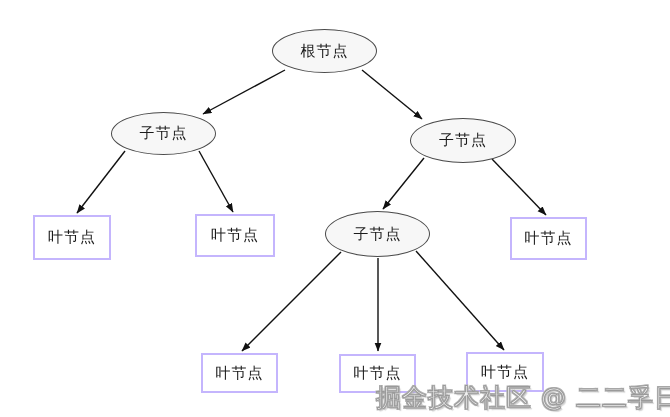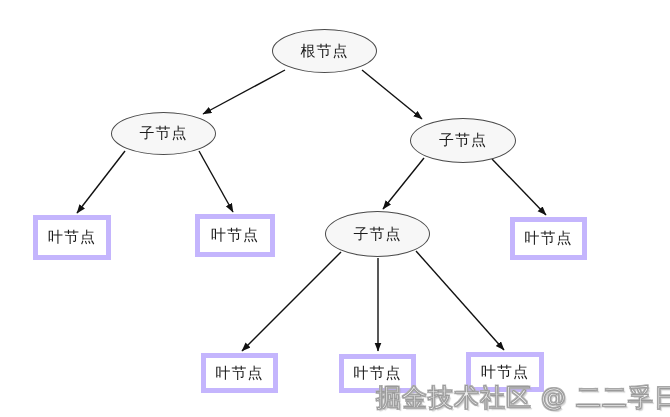--- a/index.html
+++ b/index.html
@@ -33,21 +33,21 @@
     color: #1a1a1a;
     letter-spacing: 1px;
     white-space: nowrap;
   }
   .node.ellipse {
     border: 1px solid #4a4a4a;
     border-radius: 50%;
     background: #f7f7f7;
   }
   .node.rect {
-    border: 5px solid #c4b5fd;
+    border: 2px solid #c4b5fd;
     background: #ffffff;
   }
   
   .n-root        { left: 272px; top:  29px; width: 105px; height: 44px; }
   .n-child-left  { left: 111px; top: 112px; width: 105px; height: 43px; }
   .n-child-right { left: 410px; top: 118px; width: 106px; height: 45px; }
   .n-child-mid   { left: 325px; top: 211px; width: 105px; height: 46px; }
   .n-leaf-l1     { left:  33px; top: 215px; width:  78px; height: 45px; }
   .n-leaf-l2     { left: 195px; top: 214px; width:  80px; height: 43px; }
   .n-leaf-r      { left: 510px; top: 217px; width:  77px; height: 43px; }

